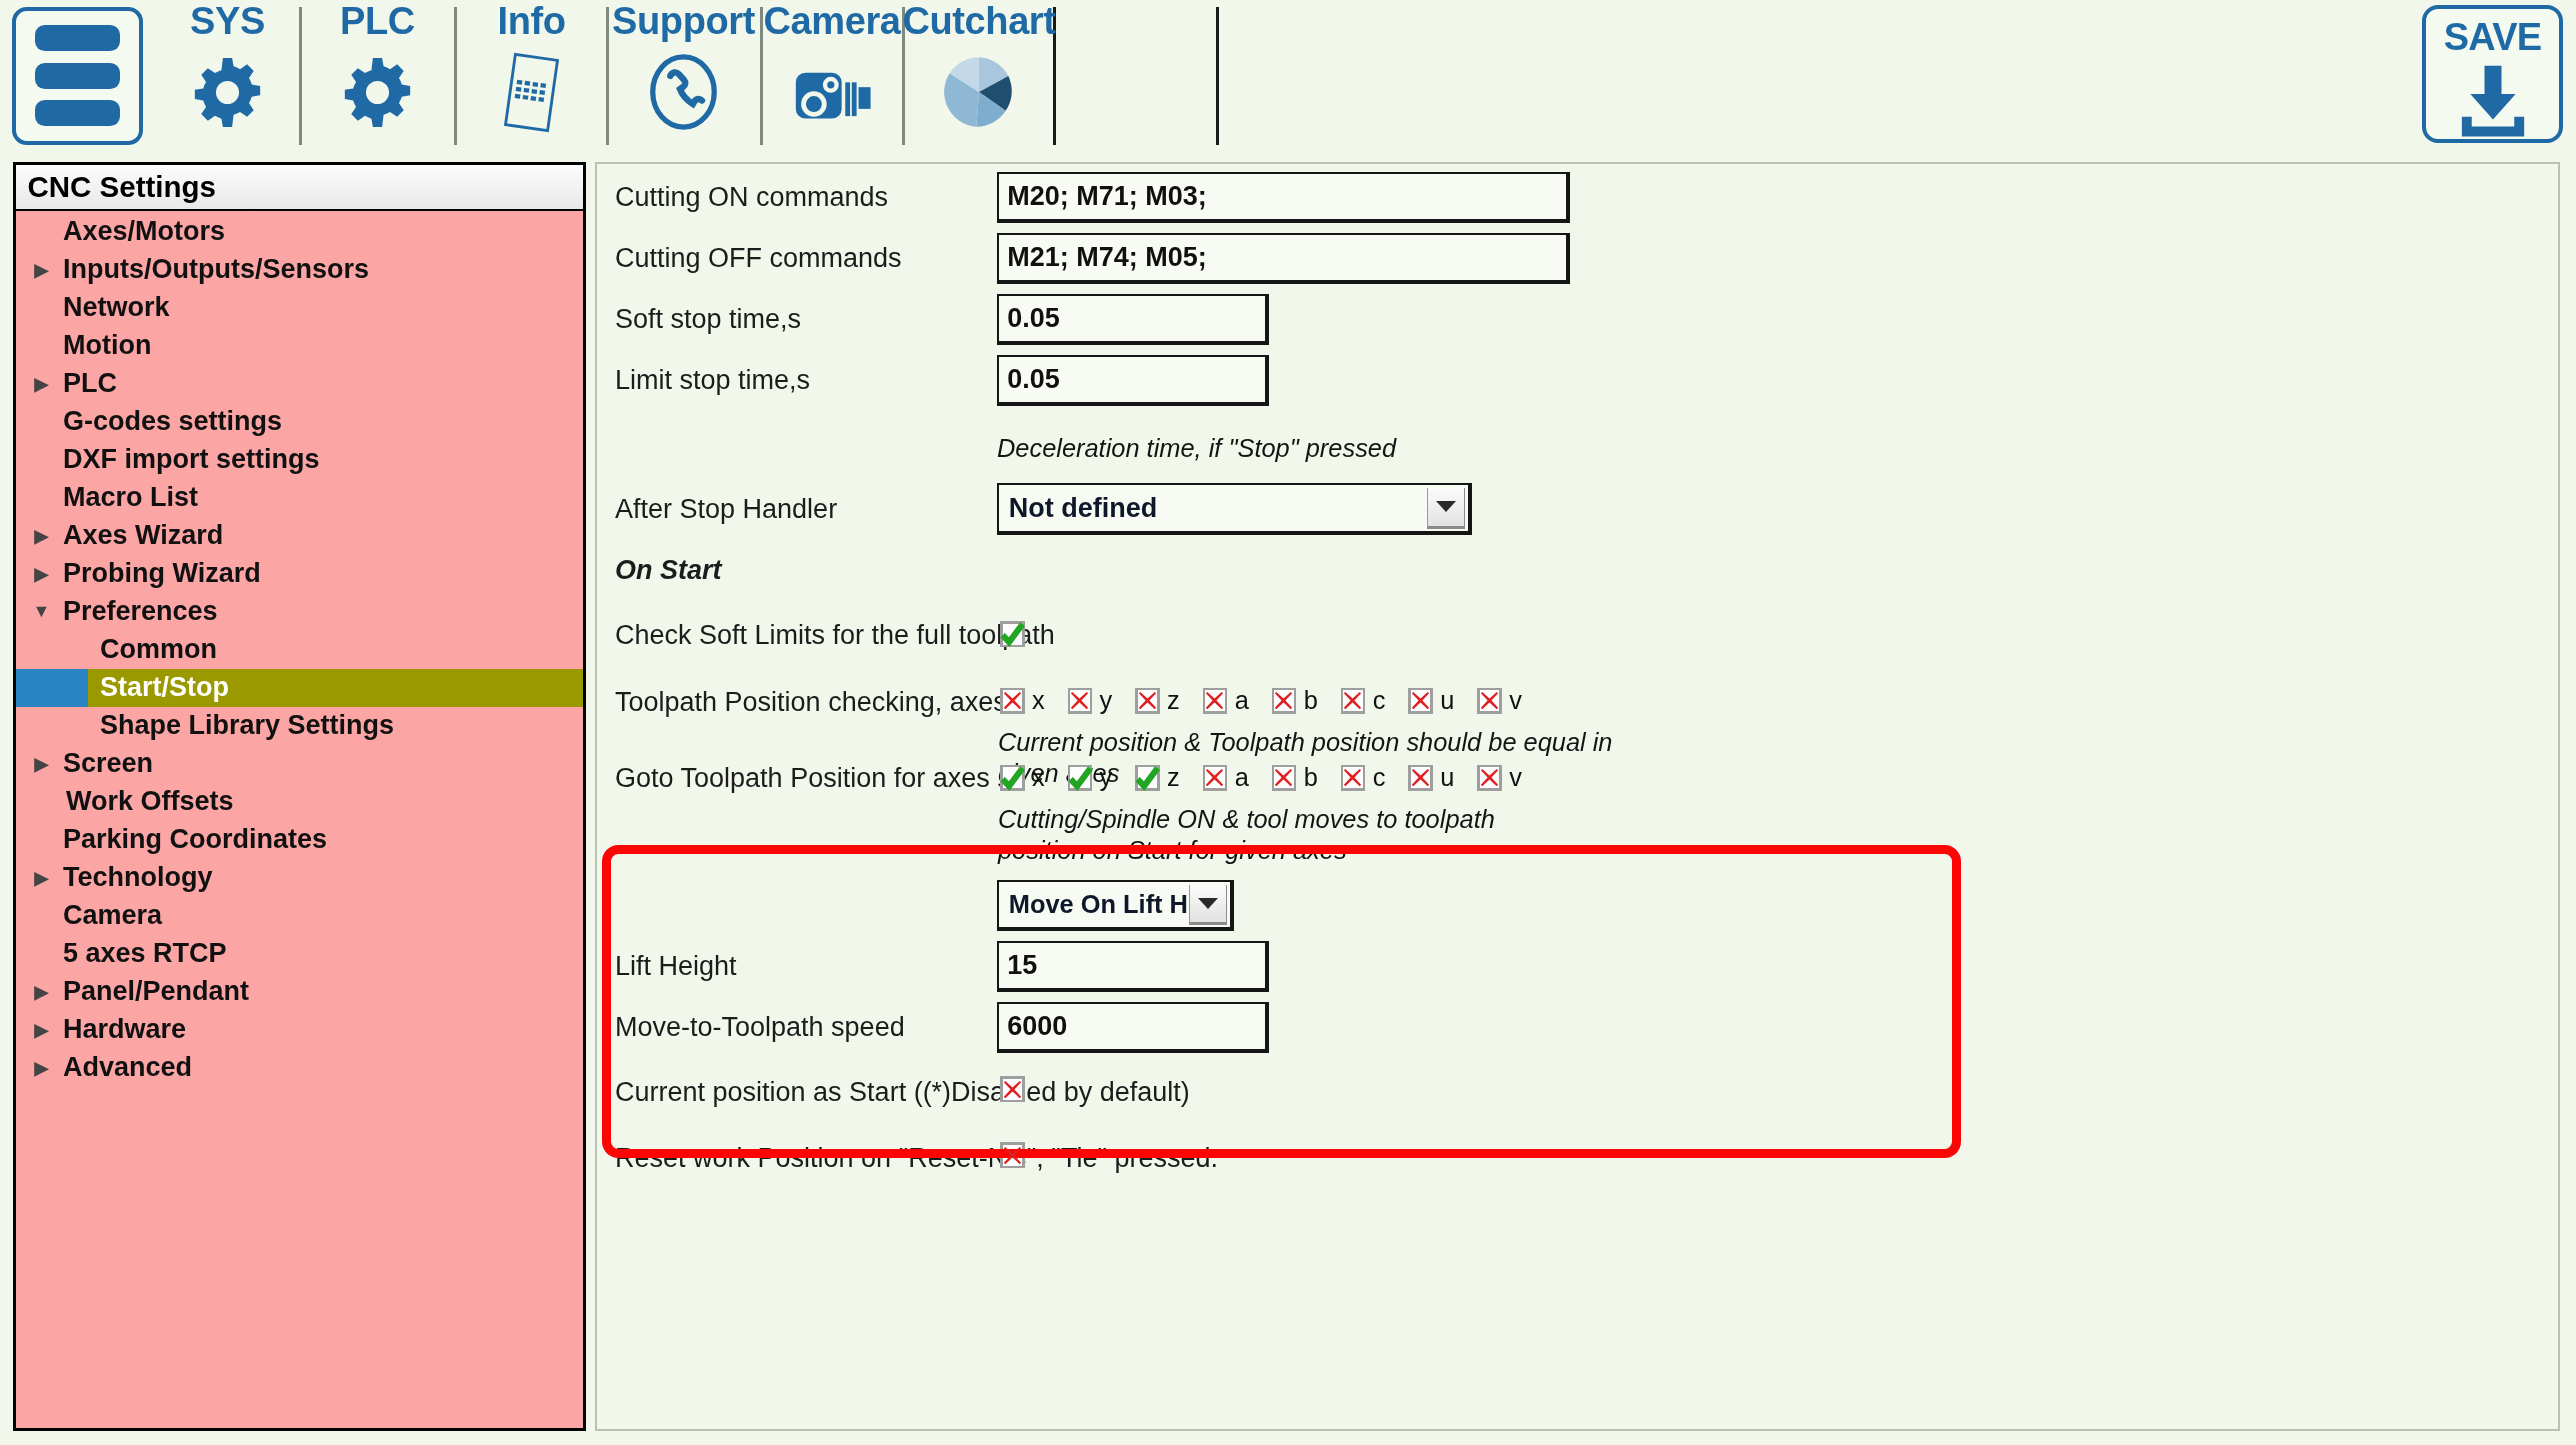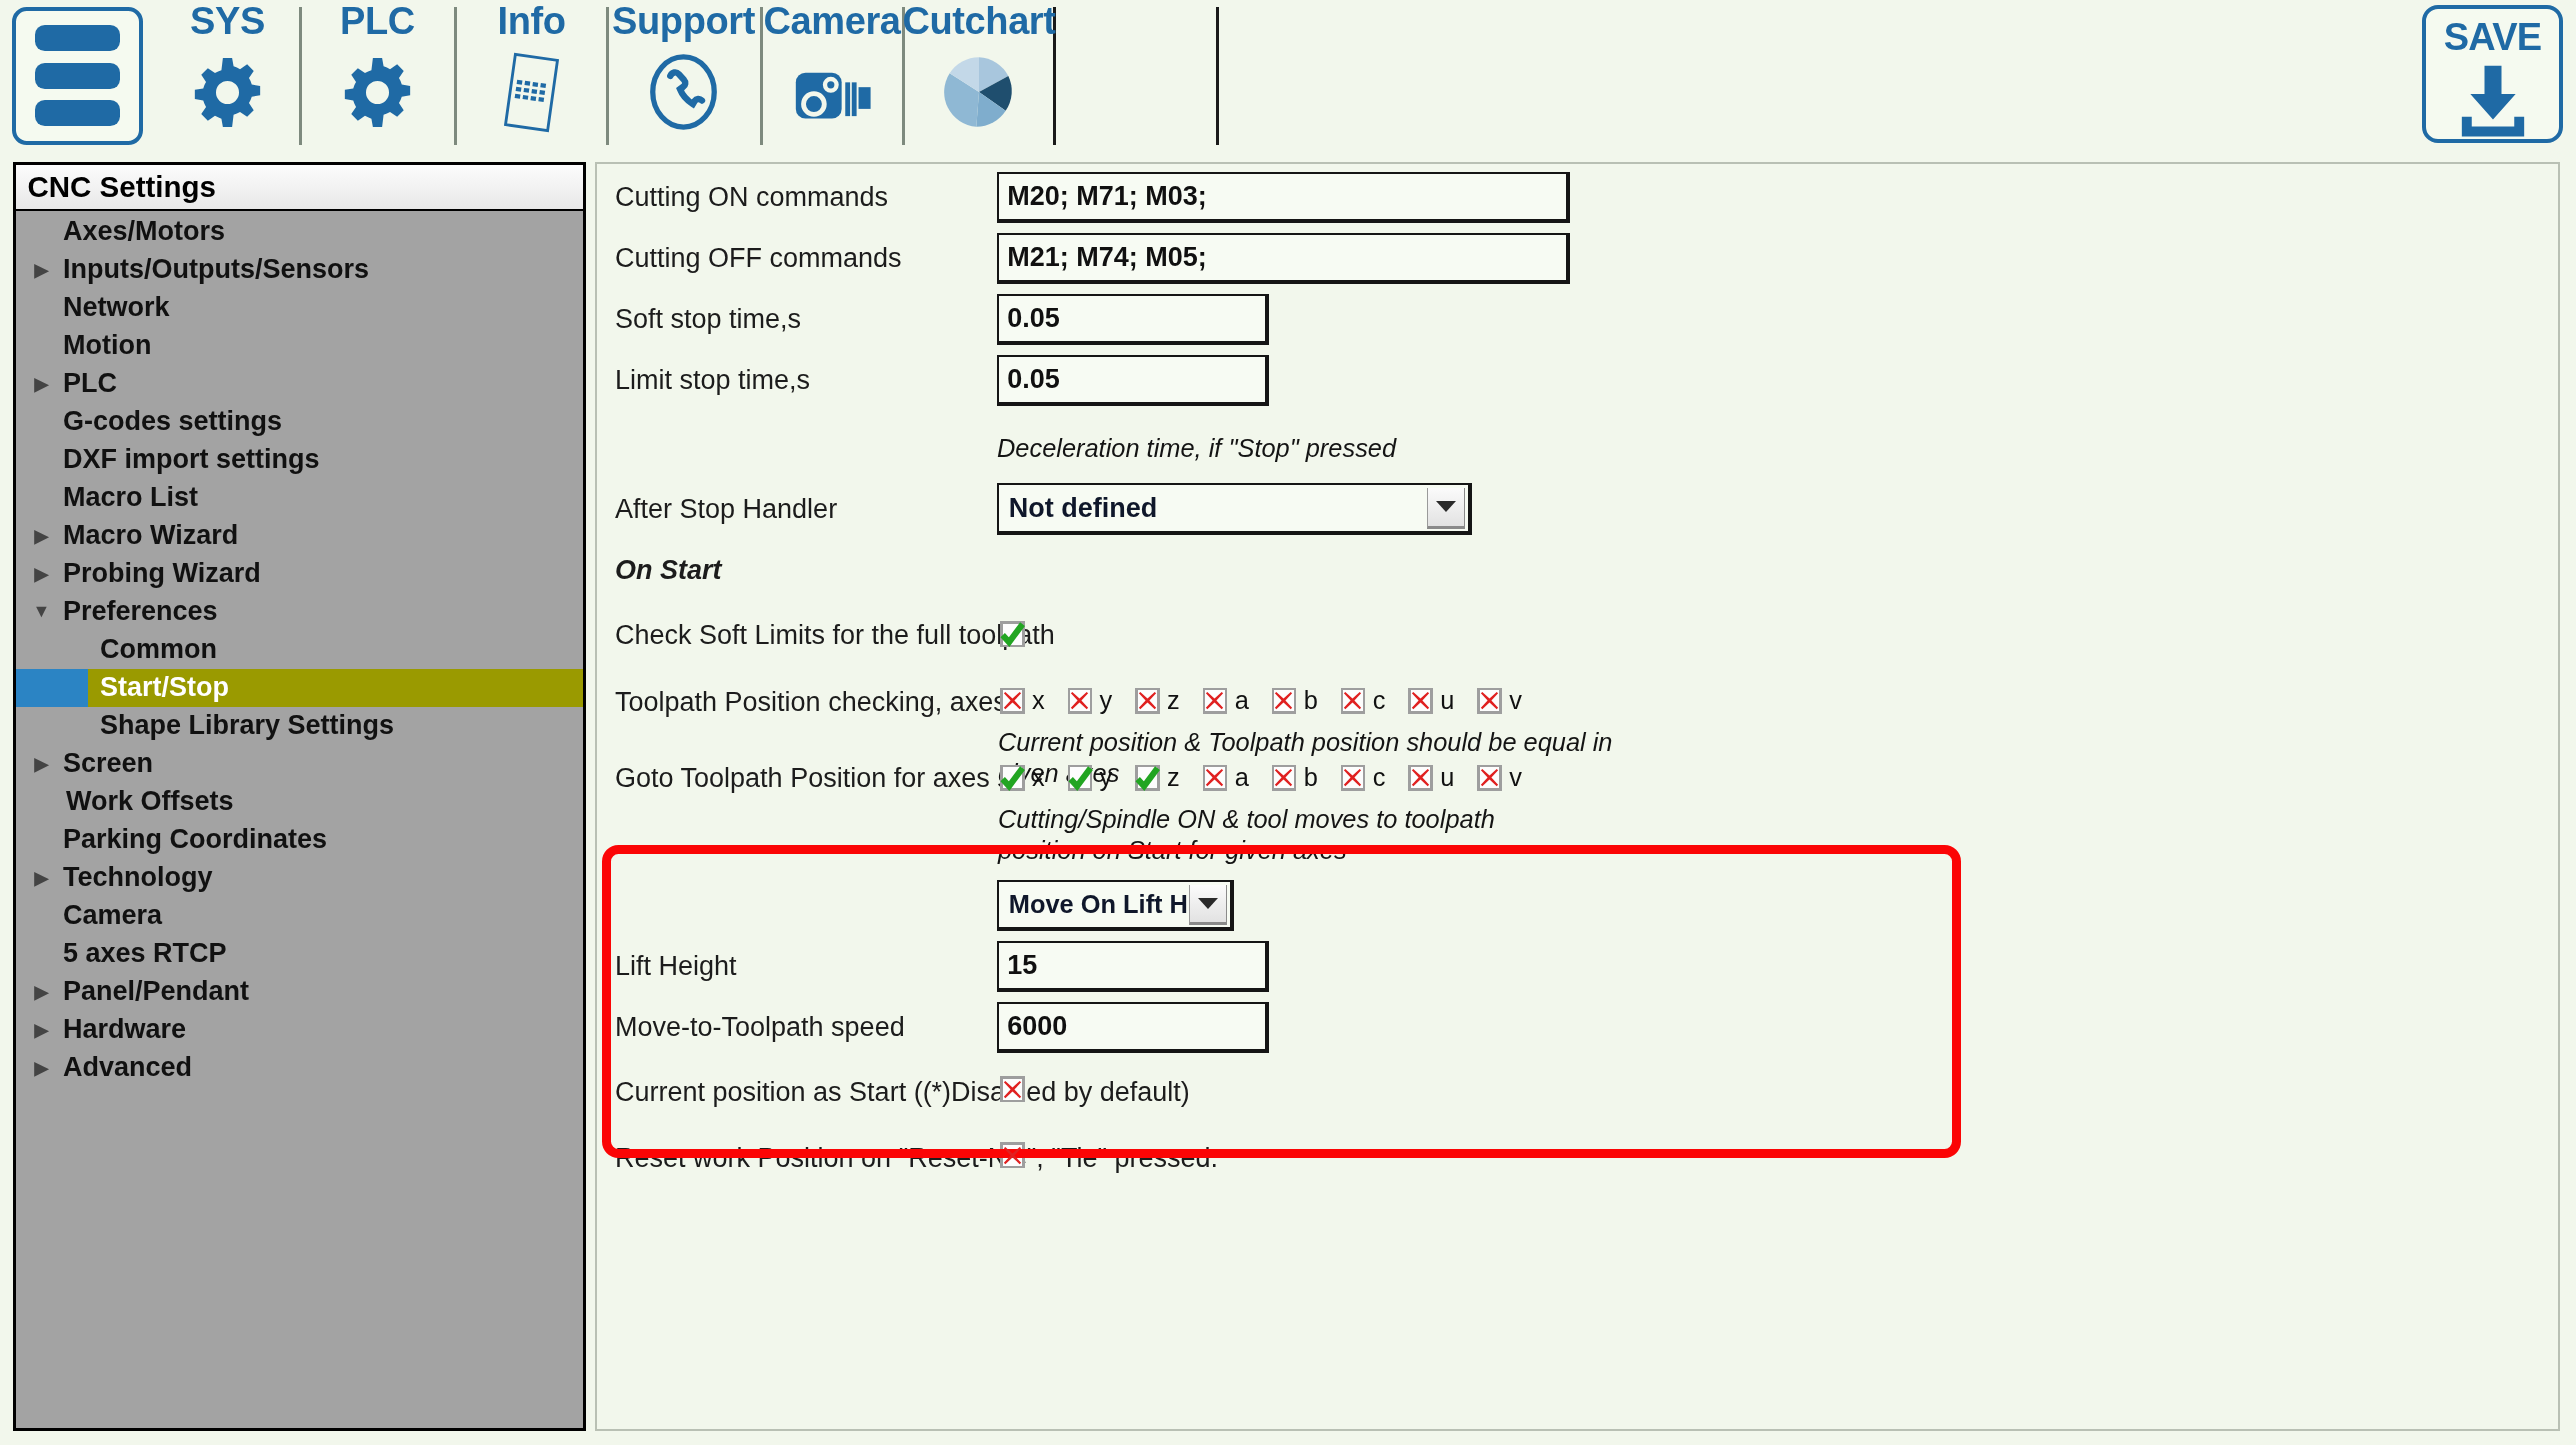--- a/index.html
+++ b/index.html
@@ -46,21 +46,21 @@
   .save-btn {
     position: absolute; right: 13px; top: 4.9px; width: 141px; height: 138px;
     border: 4.1px solid #1f6aa5; border-radius: 16px; background: #f5faf0;
     display: flex; flex-direction: column; align-items: center; padding-top: 7px;
   }
   .save-label { font-size: 38px; font-weight: bold; color: #1f6aa5; letter-spacing: -0.8px; }
 
   
   #sidebar {
     position: absolute; left: 13px; top: 162px; width: 573px; height: 1269px;
-    border: 3.3px solid #000; background: #a3a3a3;
+    border: 3.3px solid #000; background: #fca5a5;
   }
   .sidebar-header {
     height: 46px; background: linear-gradient(180deg,#fcfcfc 0%,#e8e8e8 100%);
     border-bottom: 2.5px solid #000;
     display: flex; align-items: center; padding-left: 11.5px;
     font-size: 29.5px; font-weight: bold; color: #000;
   }
   .tree { padding-top: 1.6px; }
   .tree-item {
     height: 38px; display: flex; align-items: center;
@@ -269,21 +269,21 @@
         <span class="lbl" style="margin-left: 47px;">G-codes settings</span>
       </div>
       <div class="tree-item">
         <span class="lbl" style="margin-left: 47px;">DXF import settings</span>
       </div>
       <div class="tree-item">
         <span class="lbl" style="margin-left: 47px;">Macro List</span>
       </div>
       <div class="tree-item">
         <span class="arrow" style="left: 11.5px;">▶</span>
-        <span class="lbl" style="margin-left: 47px;">Macro Wizard</span>
+        <span class="lbl" style="margin-left: 47px;">Axes Wizard</span>
       </div>
       <div class="tree-item">
         <span class="arrow" style="left: 11.5px;">▶</span>
         <span class="lbl" style="margin-left: 47px;">Probing Wizard</span>
       </div>
       <div class="tree-item">
         <span class="arrow" style="left: 11.5px;">▼</span>
         <span class="lbl" style="margin-left: 47px;">Preferences</span>
       </div>
       <div class="tree-item">

